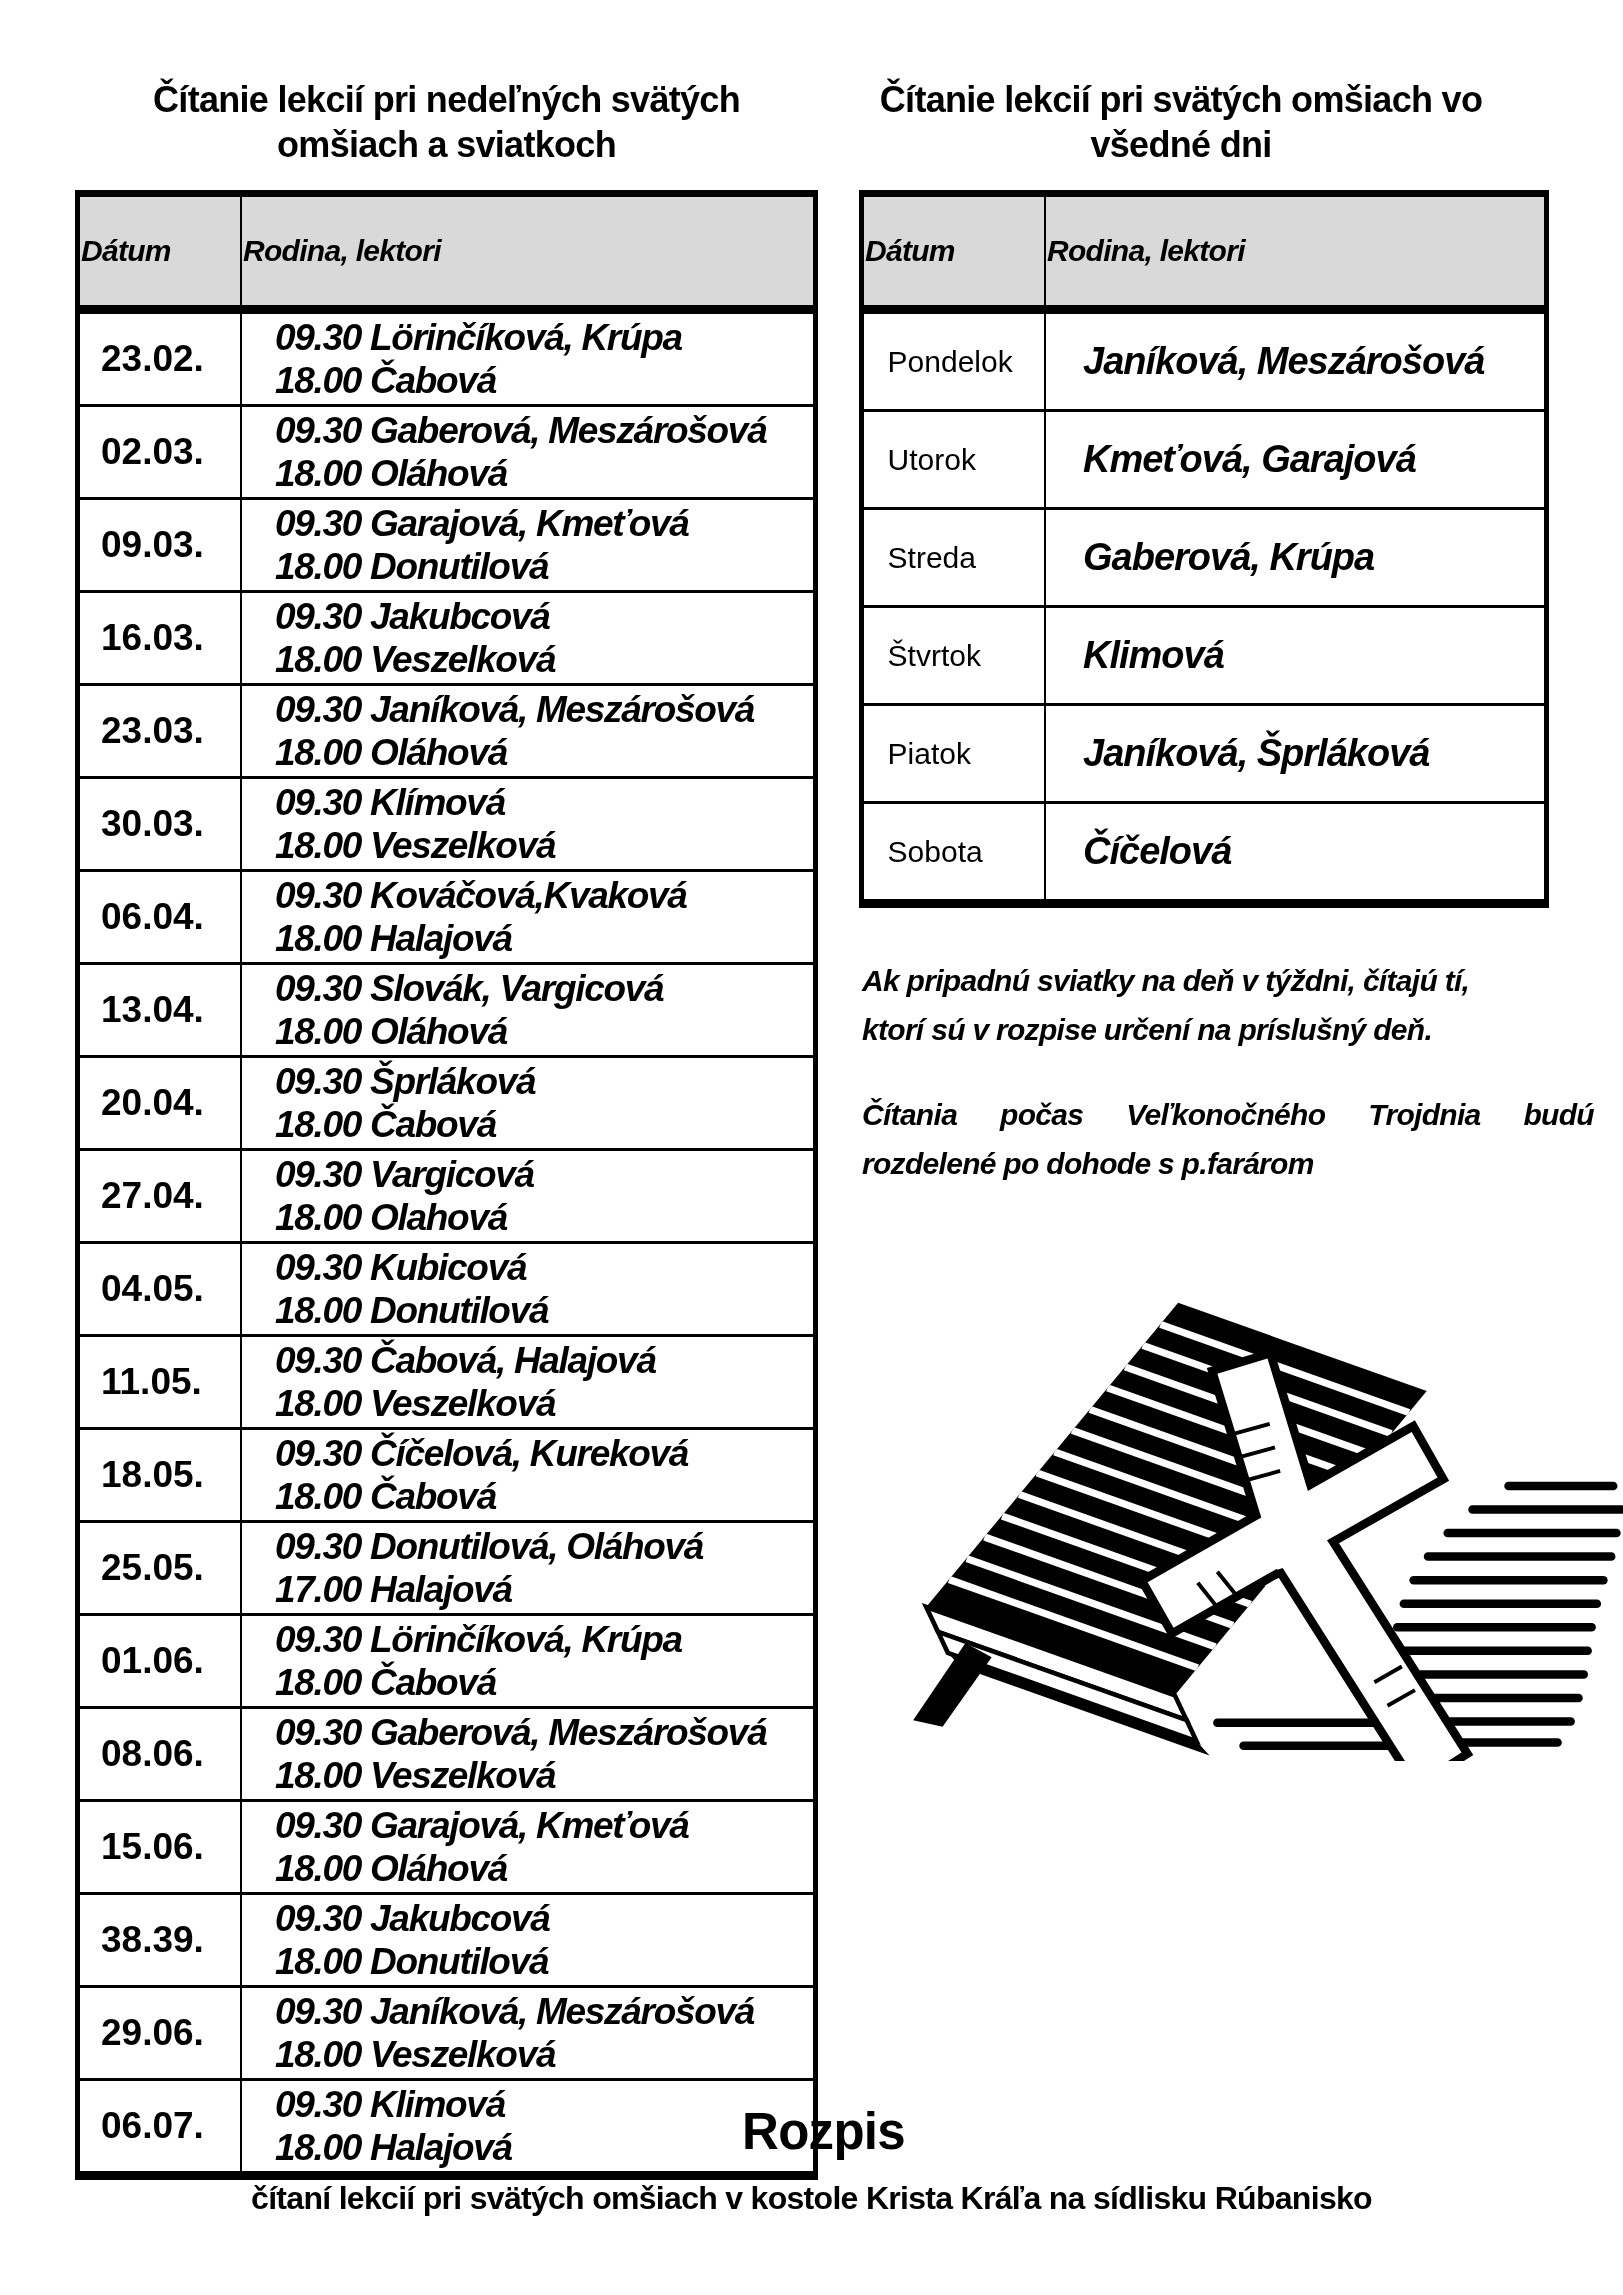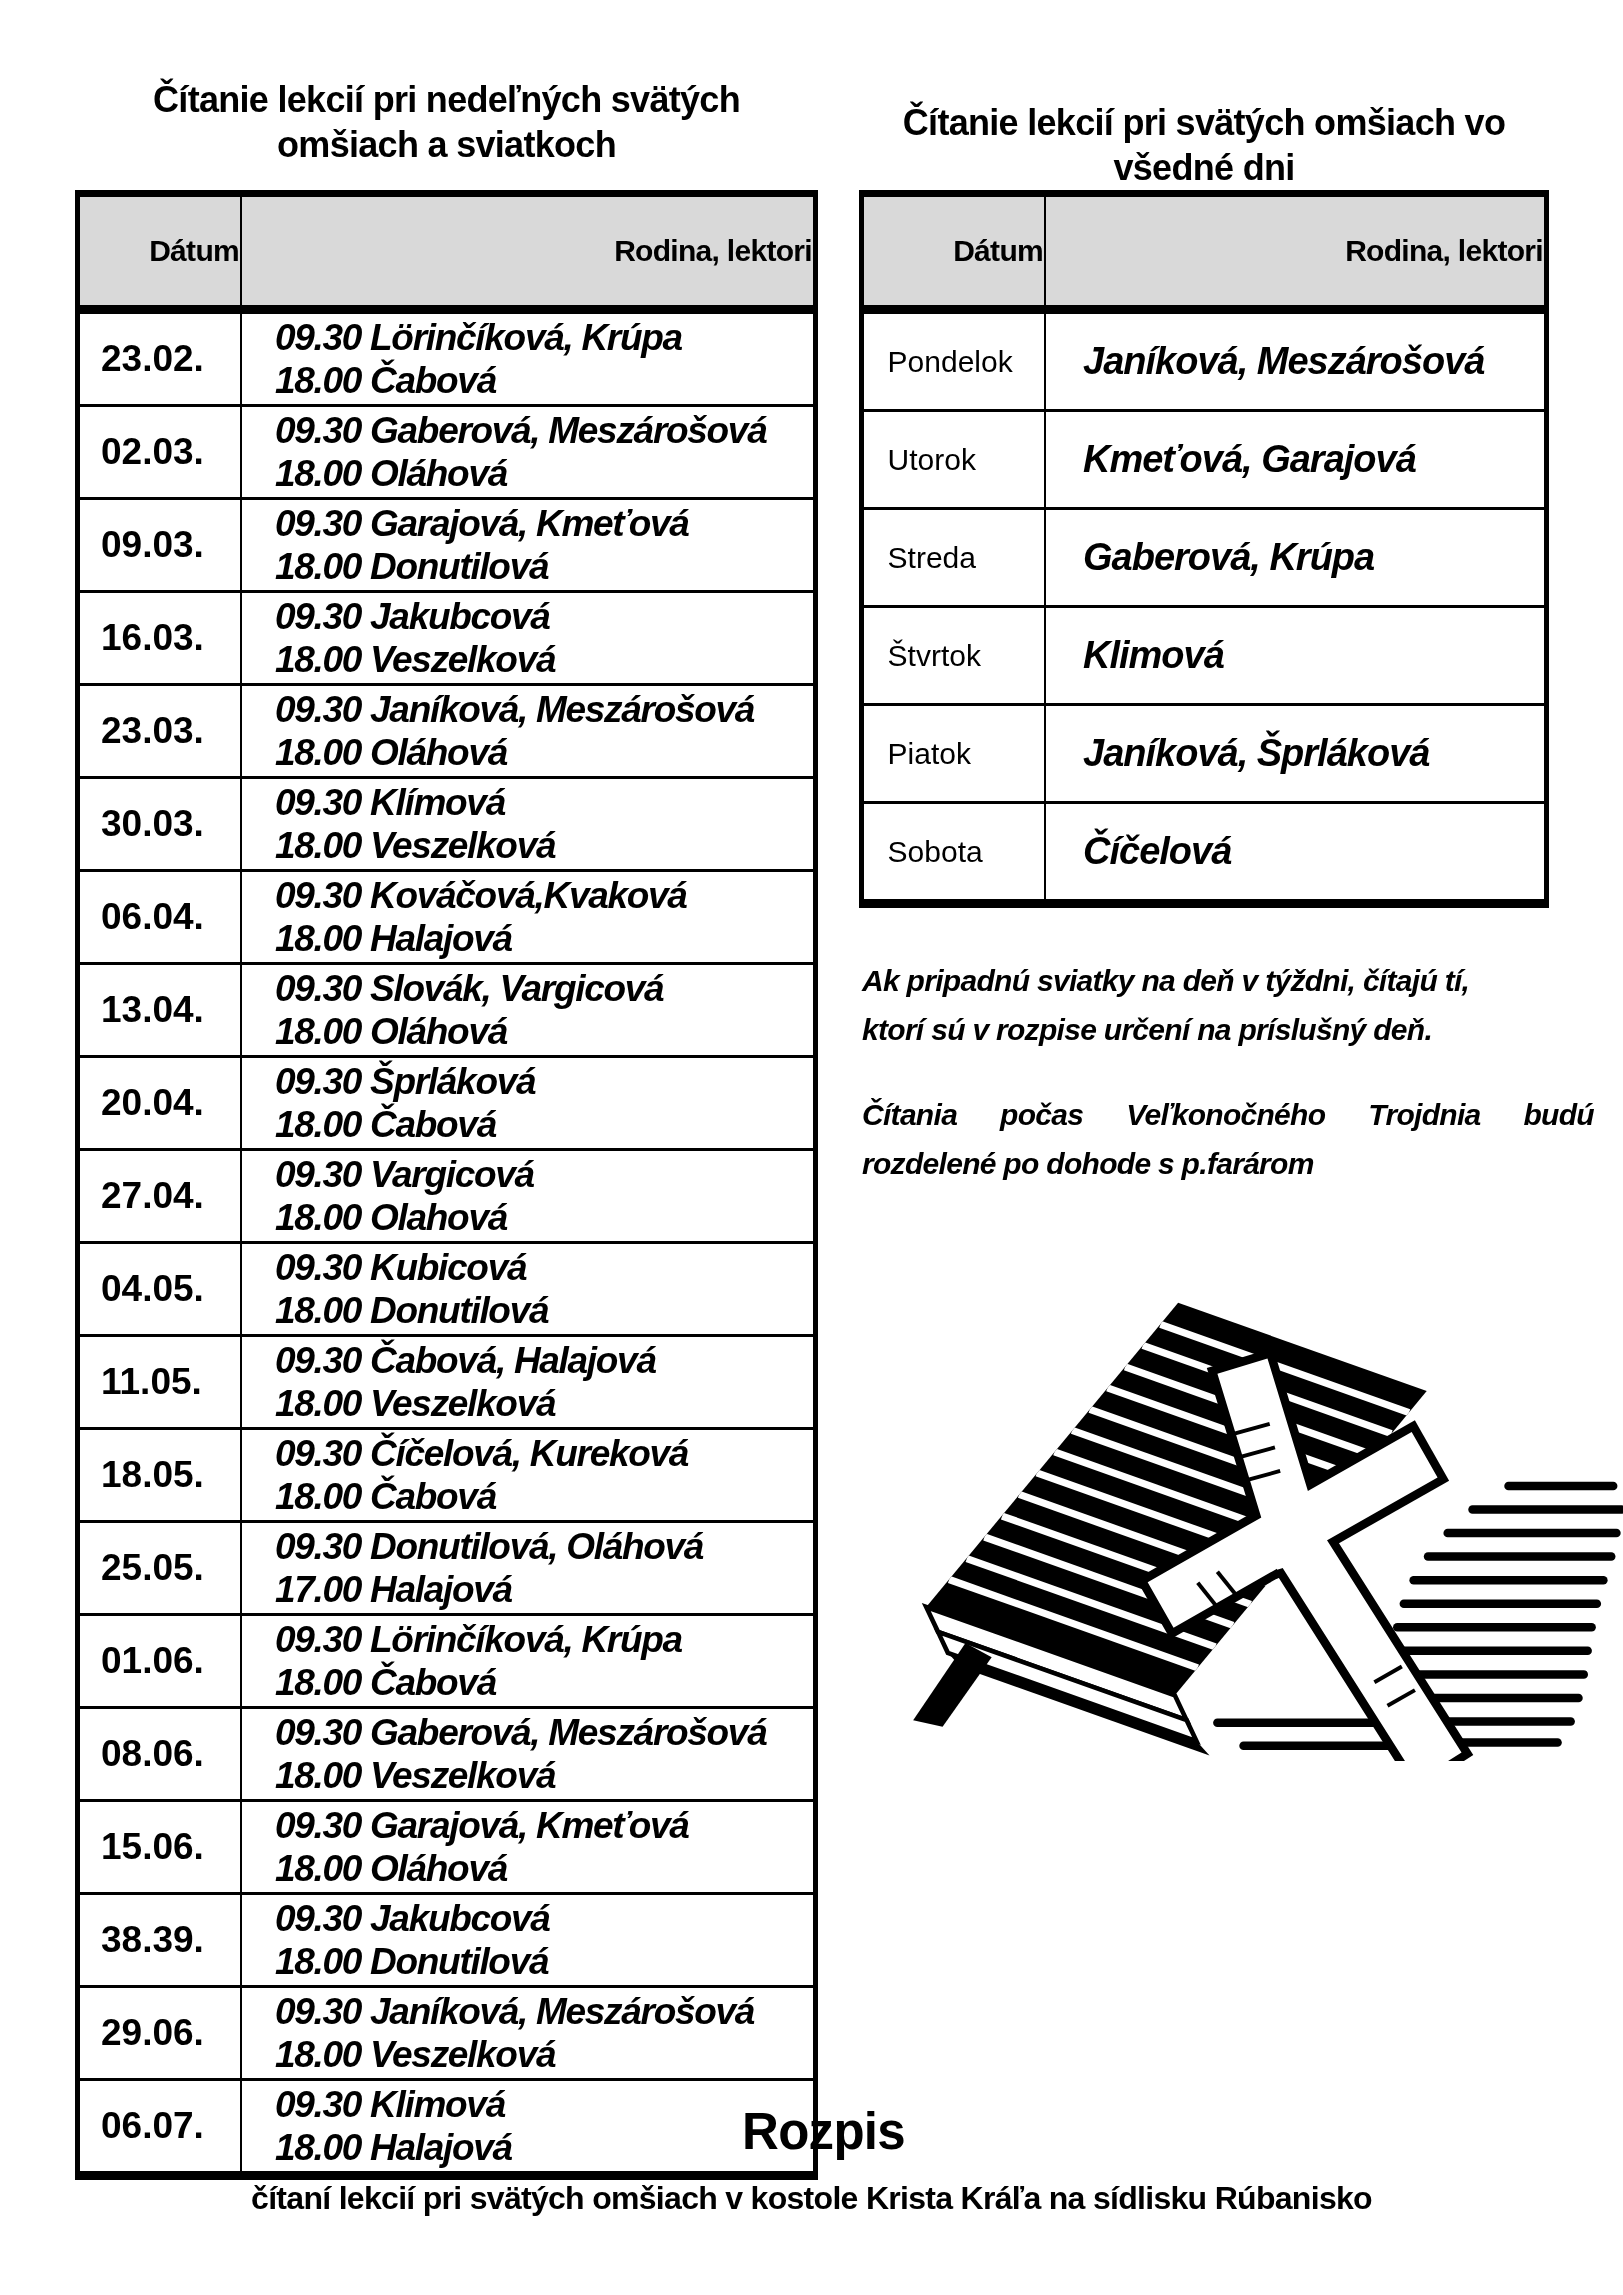--- a/index.html
+++ b/index.html
@@ -8,32 +8,32 @@
     font-family:"Liberation Sans", sans-serif;color:#000;
   }
   .page{position:absolute;inset:0;background:#fff;overflow:hidden;}
 
   
   .sec-title{
     position:absolute;top:77px;text-align:center;
     font-size:36px;font-weight:bold;line-height:1.25;letter-spacing:-0.7px;
   }
   .sec-title.left{left:75px;width:743px;}
-  .sec-title.right{left:859px;width:690px;margin-top:23px;}
+  .sec-title.right{left:836px;width:690px;}
 
   
   .tbl{position:absolute;top:190px;}
   .tbl.left{left:75px;width:743px;}
   .tbl.right{left:859px;width:690px;}
   table.sched{border-collapse:collapse;table-layout:fixed;width:100%;
     border:5.9px solid #000;border-top:7.2px solid #000;border-bottom:9.2px solid #000;}
   table.sched thead th{
     background:#d9d9d9;height:106px;border-bottom:9.8px solid #000;
-    font-weight:bold;font-size:30px;letter-spacing:-0.7px;
-    text-align:right;vertical-align:middle;
+    font-style:italic;font-weight:bold;font-size:30px;letter-spacing:-0.7px;
+    text-align:left;vertical-align:middle;
   }
   th.h-date,td.c-date{border-right:2.6px solid #000;}
   .tbl.left th.h-date{width:158px;}
   .tbl.right th.h-date{width:178px;}
   table.sched tbody td{border-top:3.3px solid #000;vertical-align:middle;}
 
   .tbl.left tbody td{height:88px;}
   .tbl.left td.c-date{font-weight:bold;font-size:37px;padding-left:21px;}
   .tbl.left td.c-readers{
     font-weight:bold;font-style:italic;font-size:37px;line-height:1.17;

